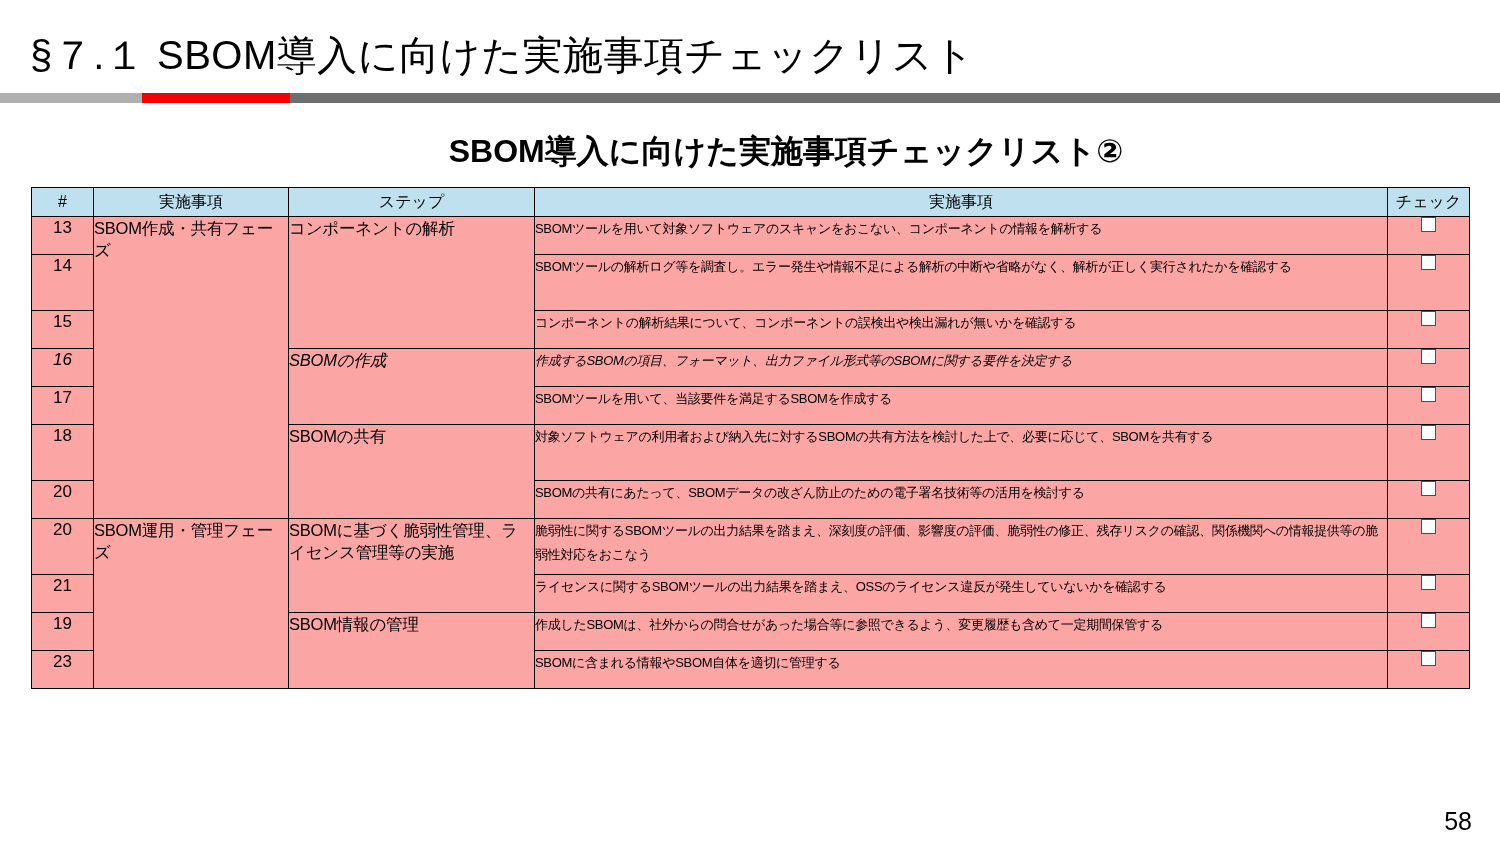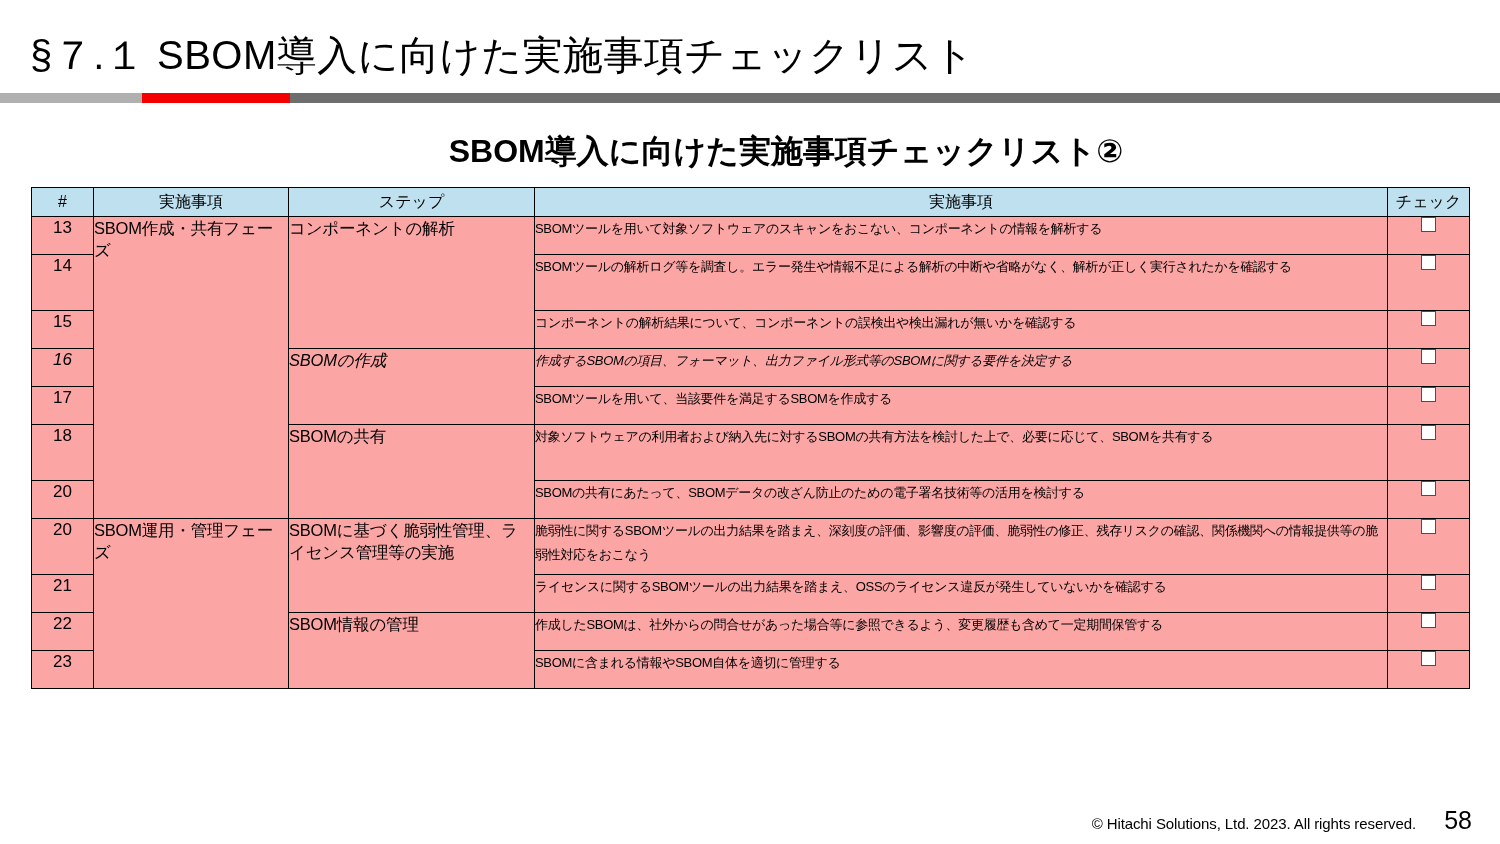--- a/index.html
+++ b/index.html
@@ -275,30 +275,29 @@
           <td class="step" rowspan="2">SBOMに基づく脆弱性管理、ライセンス管理等の実施</td>
           <td class="item">脆弱性に関するSBOMツールの出力結果を踏まえ、深刻度の評価、影響度の評価、脆弱性の修正、残存リスクの確認、関係機関への情報提供等の脆弱性対応をおこなう</td>
           <td class="check"><span class="checkbox"></span></td>
         </tr>
         <tr style="height: 38px;">
           <td class="num">21</td>
           <td class="item">ライセンスに関するSBOMツールの出力結果を踏まえ、OSSのライセンス違反が発生していないかを確認する</td>
           <td class="check"><span class="checkbox"></span></td>
         </tr>
         <tr style="height: 38px;">
-          <td class="num">22</td>
+          <td class="num">19</td>
           <td class="step" rowspan="2">SBOM情報の管理</td>
           <td class="item">作成したSBOMは、社外からの問合せがあった場合等に参照できるよう、変更履歴も含めて一定期間保管する</td>
           <td class="check"><span class="checkbox"></span></td>
         </tr>
         <tr style="height: 38px;">
           <td class="num">23</td>
           <td class="item">SBOMに含まれる情報やSBOM自体を適切に管理する</td>
           <td class="check"><span class="checkbox"></span></td>
         </tr>
       </tbody>
   </table>
 </div>
 
 <div class="footer">
-  <div class="copyright">© Hitachi Solutions, Ltd. 2023. All rights reserved.</div>
   <div class="page-number">58</div>
 </div>
 
 </body></html>

